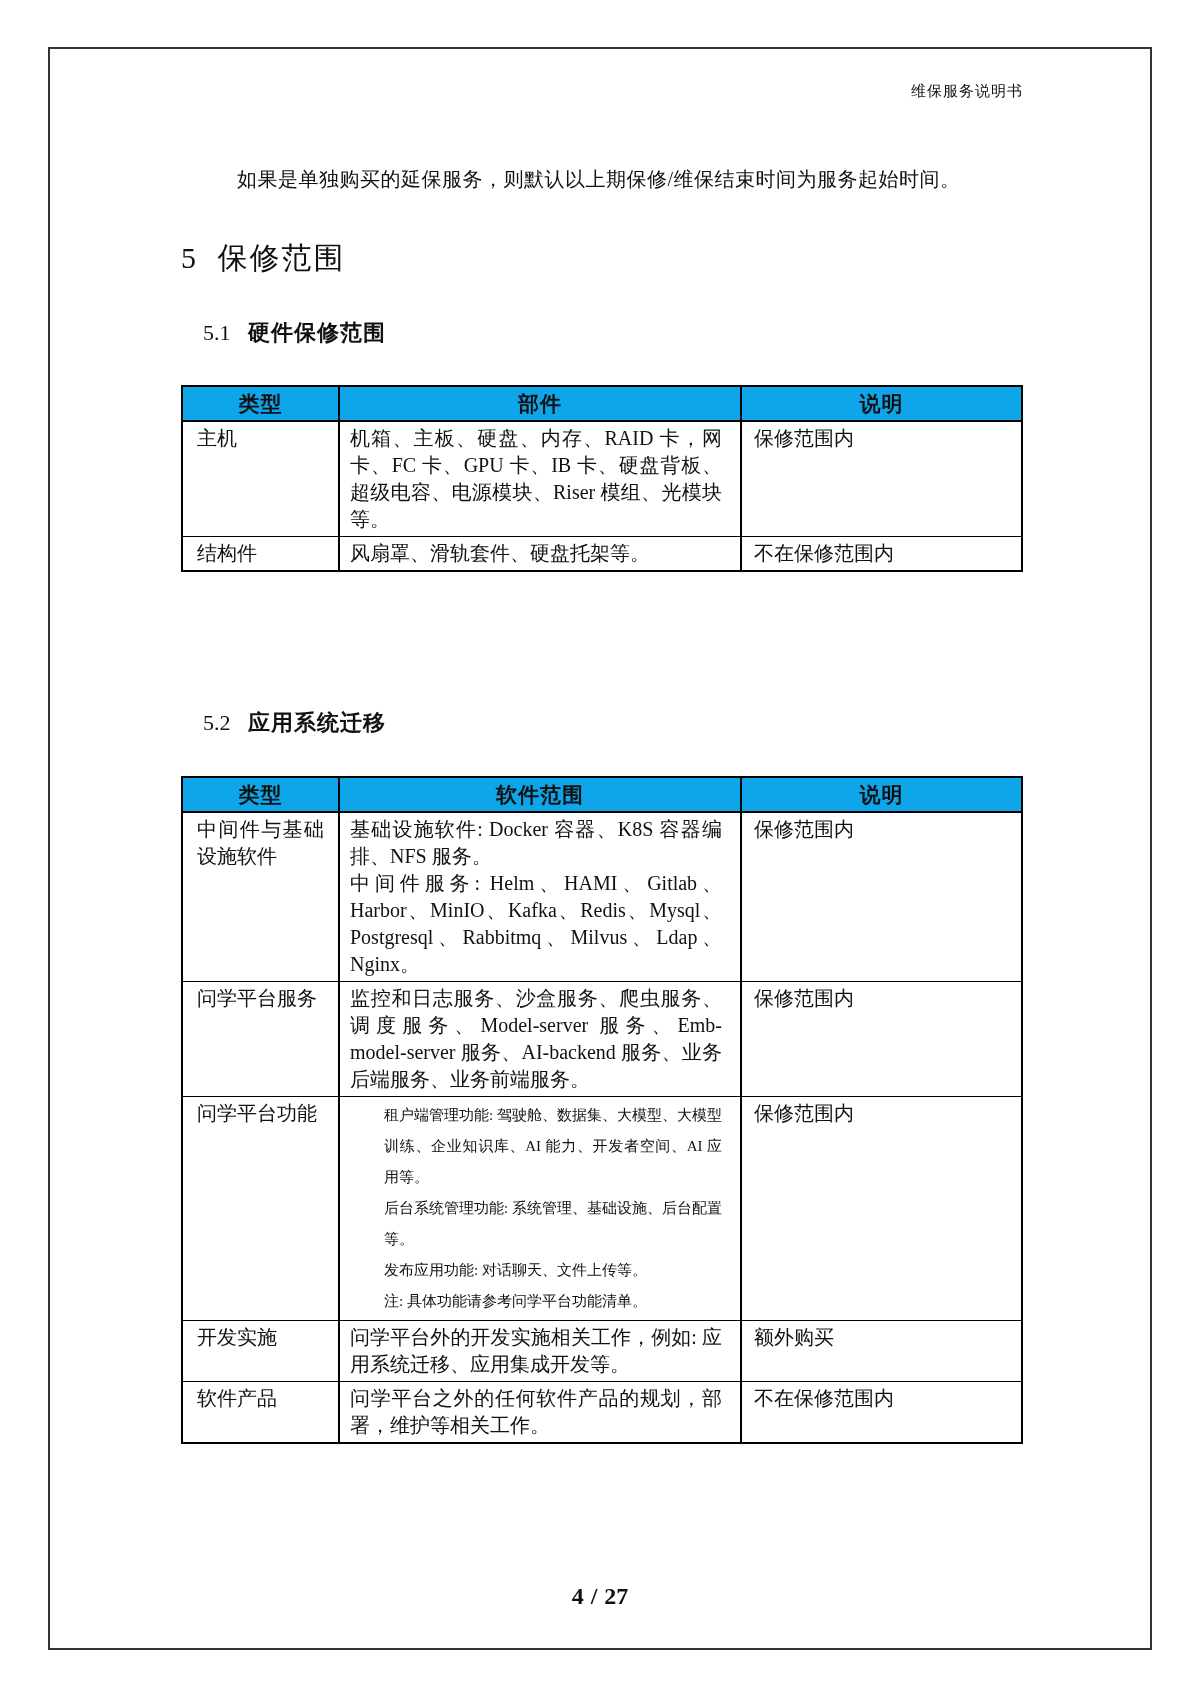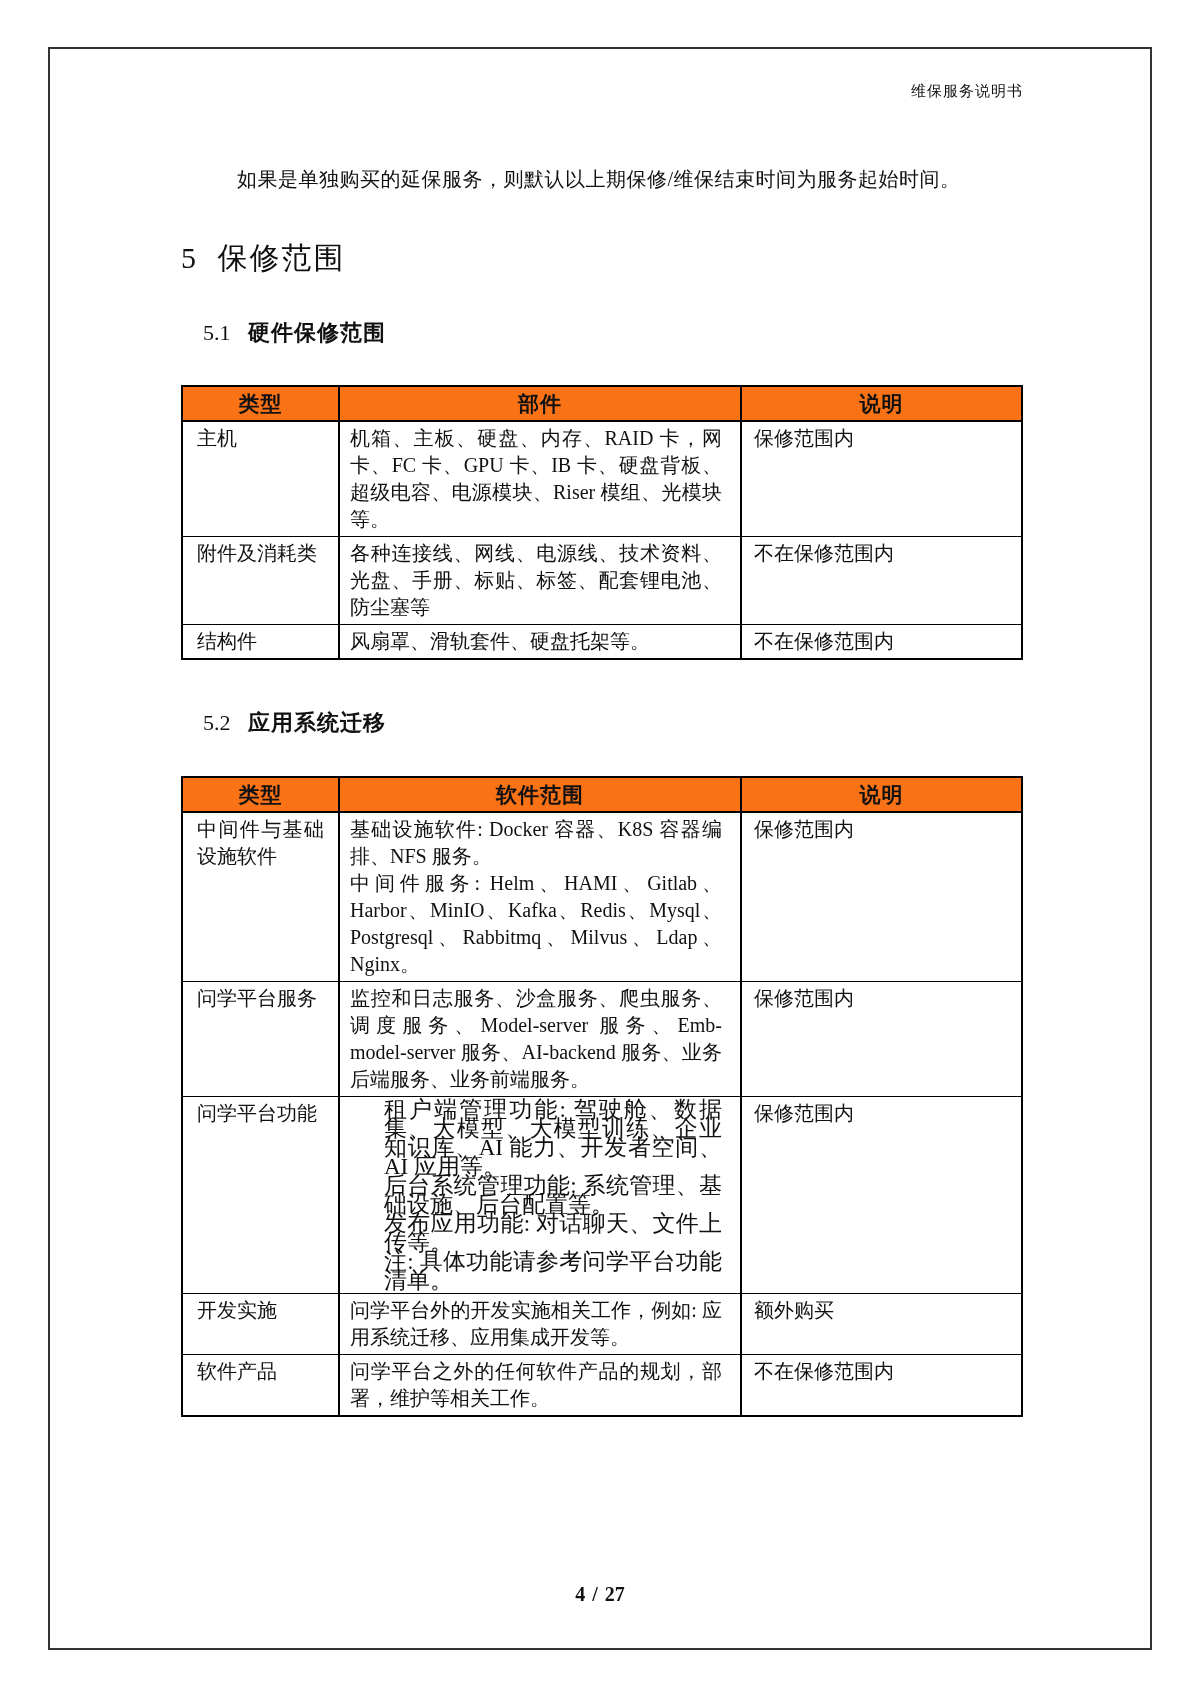--- a/index.html
+++ b/index.html
@@ -31,37 +31,37 @@
 
   .doc-table {
     position:absolute; left:181px; width:840px;
     border-collapse:collapse; table-layout:fixed;
     border:2px solid #000000;
   }
   #hardware-table { top:385px; }
   #software-table { top:776px; }
   col.c1 { width:157px; } col.c2 { width:402px; } col.c3 { width:281px; }
   .doc-table th {
-    background:#f97316; border:2px solid #000000;
+    background:#0ea5e9; border:2px solid #000000;
     font-family:"Liberation Sans","DejaVu Sans",sans-serif; font-weight:700;
     font-size:21px; line-height:25px; padding:4px 0; text-align:center;
     letter-spacing:1px;
   }
   .doc-table td {
     border:1px solid #000000; border-left-width:2px; border-right-width:2px;
     vertical-align:top; font-size:20px; line-height:27px;
     padding:3px 14px; white-space:pre-line; text-align:justify;
   }
   .doc-table td.col2 { padding:3px 18px 3px 10px; }
   .doc-table td.col3 { text-align:left; padding:3px 8px 3px 12px; }
-  .doc-table td.loose { font-size:23px; line-height:19px;padding-left:44px; }
+  .doc-table td.loose { font-size:15px; line-height:31px;padding-left:44px; }
 
   .footer {
     position:absolute; top:1583px; left:0; width:1200px; text-align:center;
-    font-size:20px; font-weight:700;
+    font-size:24px; font-weight:700;
   }
   .footer .sep { margin:0 7px; }
 </style>
 </head>
 <body>
 
 <div class="page">
   <div class="page-border"></div>
 
   <div class="running-header">维保服务说明书</div>
@@ -89,25 +89,20 @@
         <th>类型</th>
         <th>部件</th>
         <th>说明</th>
       </tr>
     </thead>
     <tbody>
       <tr>
         <td class="col1">主机</td>
         <td class="col2">机箱、主板、硬盘、内存、RAID 卡，网卡、FC 卡、GPU 卡、IB 卡、硬盘背板、超级电容、电源模块、Riser 模组、光模块等。</td>
         <td class="col3">保修范围内</td>
-      </tr>
-      <tr>
-        <td class="col1">附件及消耗类</td>
-        <td class="col2">各种连接线、网线、电源线、技术资料、光盘、手册、标贴、标签、配套锂电池、防尘塞等</td>
-        <td class="col3">不在保修范围内</td>
       </tr>
       <tr>
         <td class="col1">结构件</td>
         <td class="col2">风扇罩、滑轨套件、硬盘托架等。</td>
         <td class="col3">不在保修范围内</td>
       </tr>
     </tbody>
   </table>
 
   <h2 class="h-sub" id="h-sub-software">

